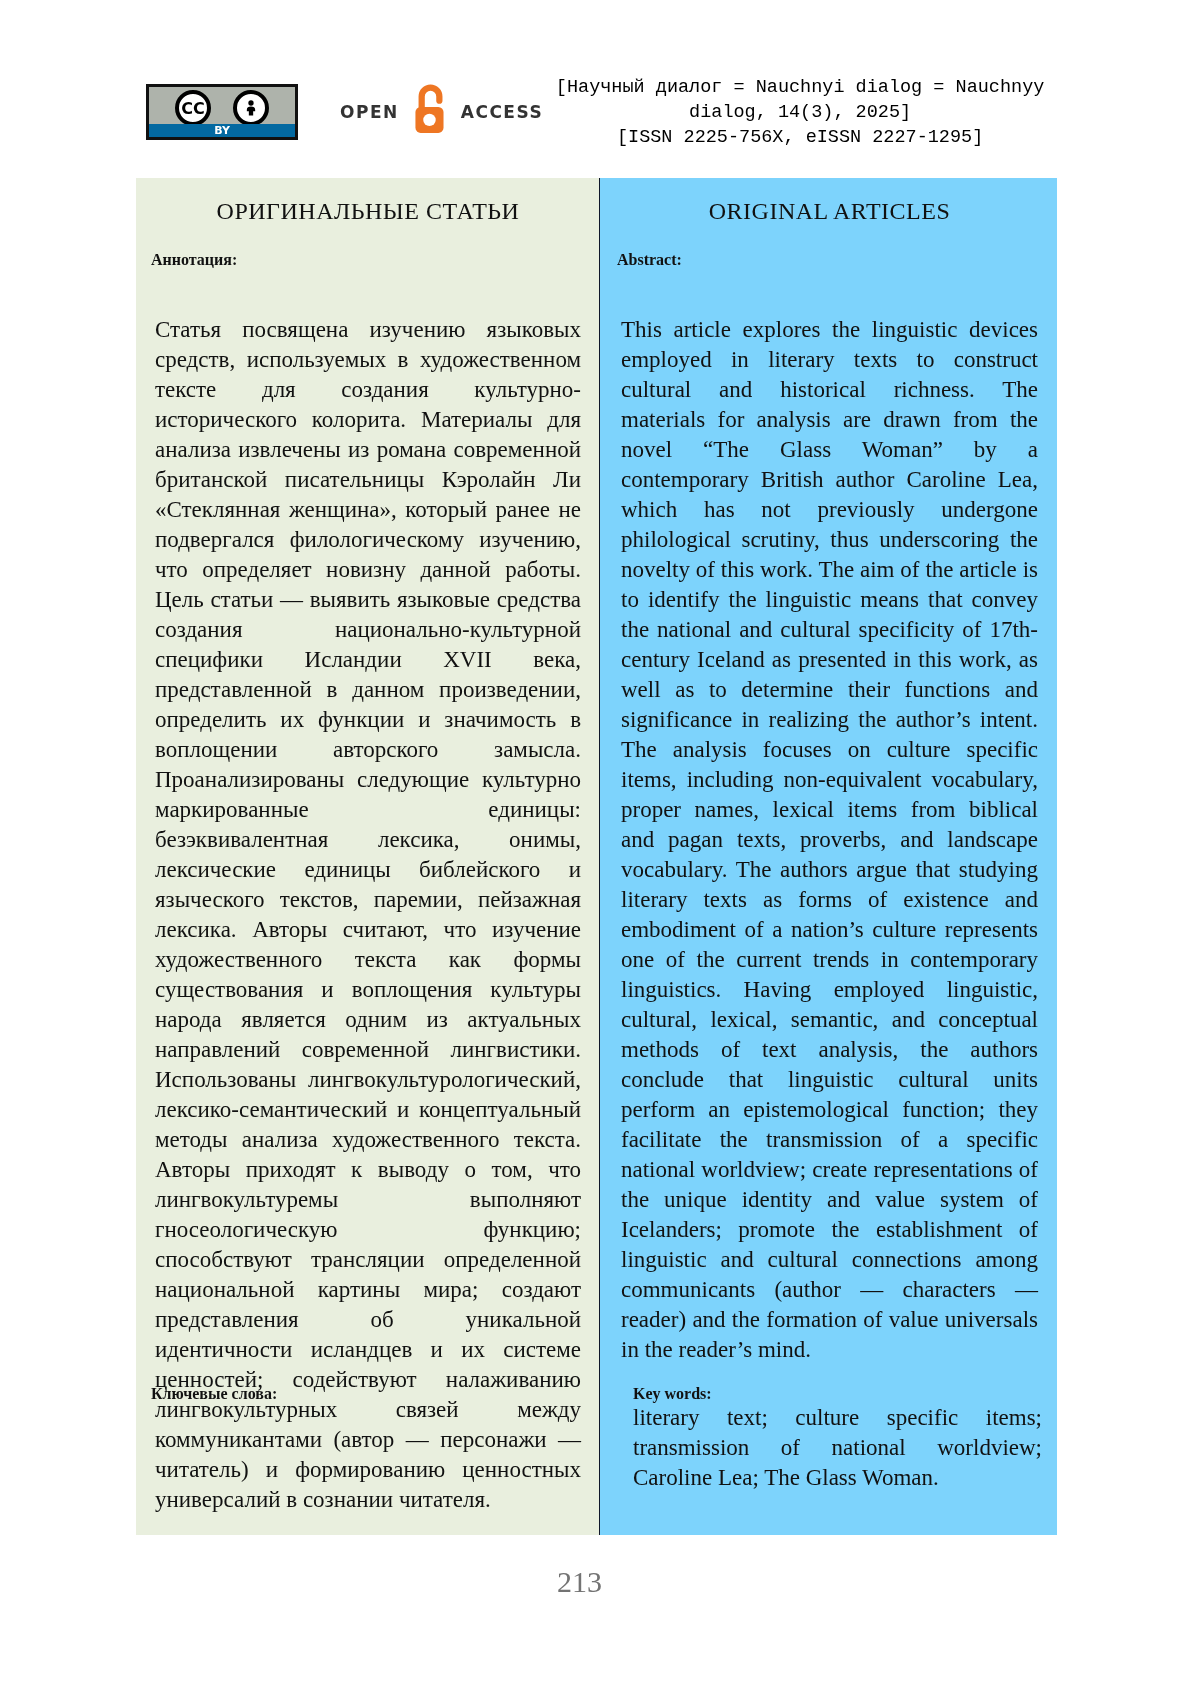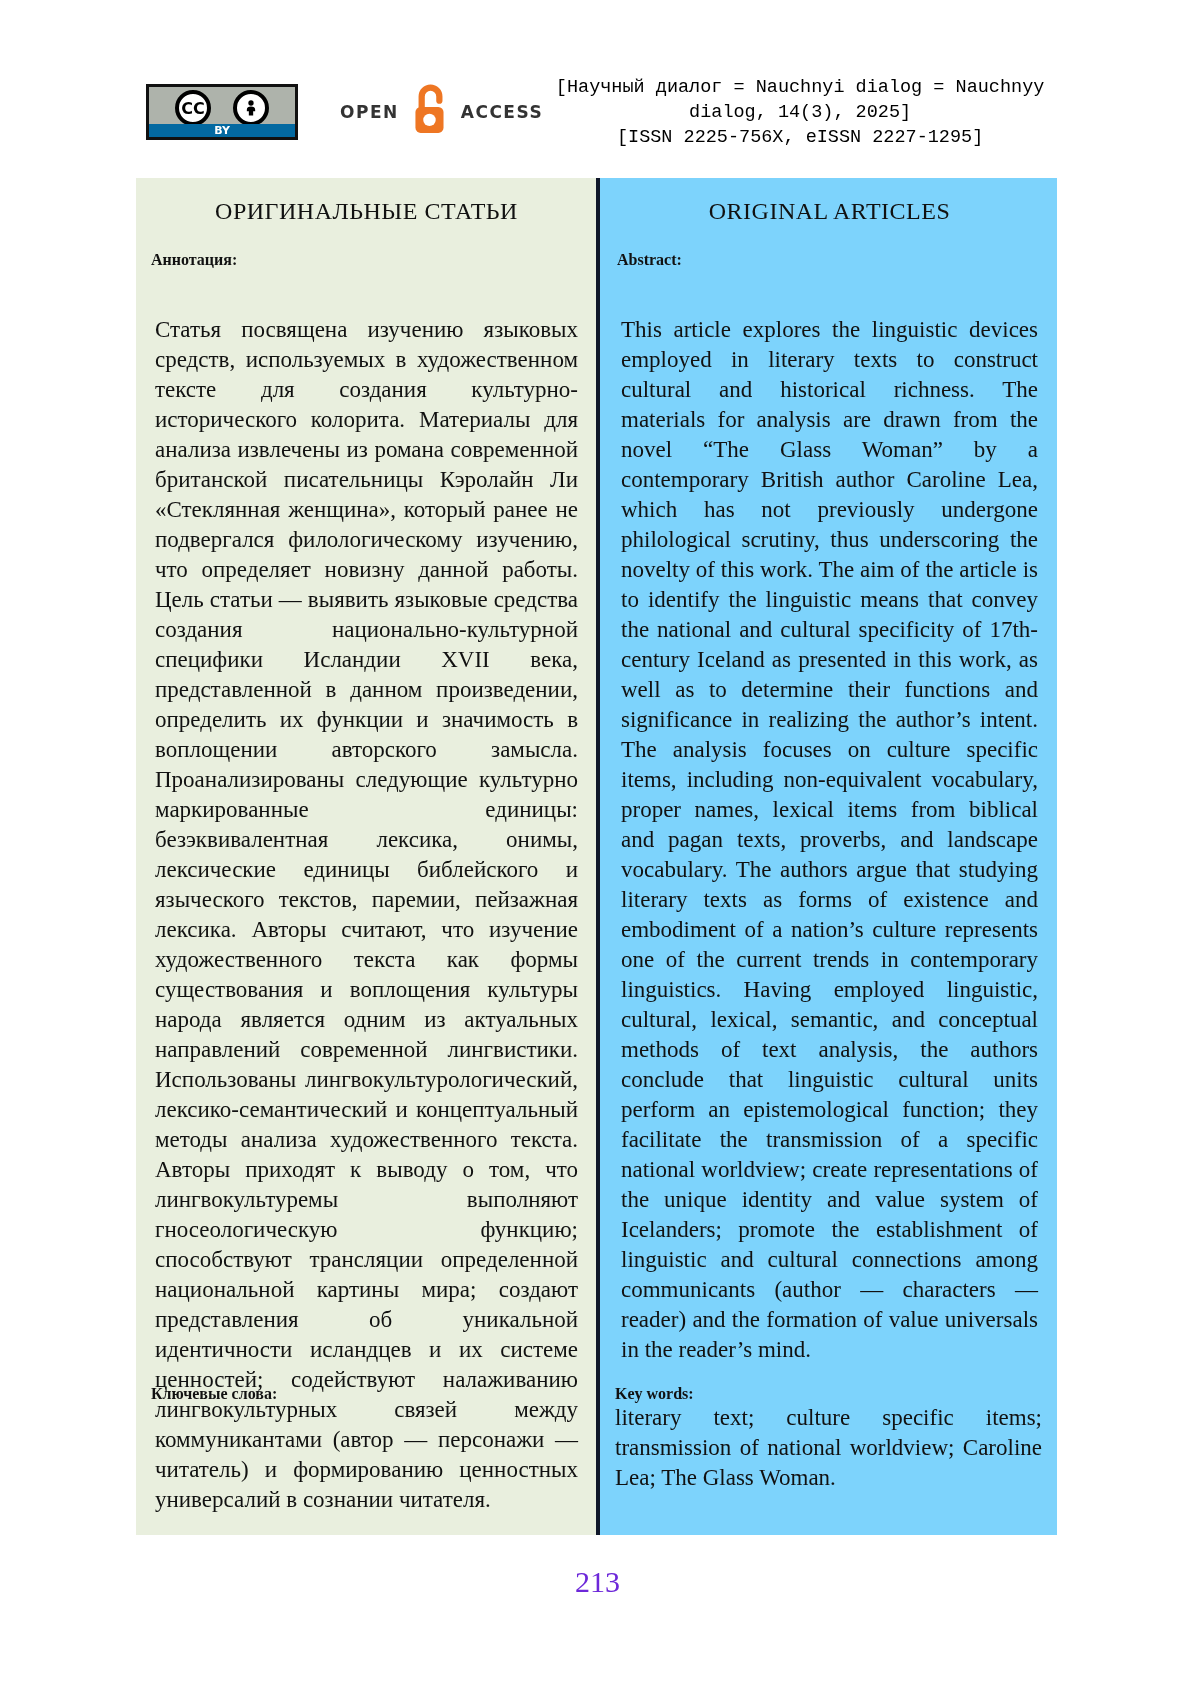--- a/index.html
+++ b/index.html
@@ -44,46 +44,46 @@
     font-family:Liberation Mono, monospace;font-size:18.5px;line-height:25px;color:#000;
   }
   
   .columns{
     position:absolute;top:178px;left:136px;width:921px;height:1357px;display:flex;
   }
   .col{
     box-sizing:border-box;position:relative;height:1357px;padding-top:20px;
   }
   .col-ru{
-    width:464px;background:#e9efde;border-right:4px solid #0f172a;
+    width:464px;background:#e9efde;border-right:1px solid #0f172a;
     padding-left:15px;padding-right:14px;
   }
   .col-en{
     width:457px;background:#7dd3fc;
     padding-left:17px;padding-right:15px;
   }
   .col h2{
     margin:0 0 26px 0;font-size:24px;font-weight:normal;text-align:center;
     letter-spacing:0.5px;
   }
   .col h3{
     margin:0;font-size:16px;font-weight:bold;text-align:left;
   }
   .col h3.lead{margin-bottom:46px;}
   .col p.body{
     margin:4px;font-size:23px;line-height:30px;text-align:justify;
   }
   .keywords{position:absolute;top:1207px;left:0;right:0;}
   .col-ru .keywords{padding-left:15px;padding-right:0;}
-  .col-en .keywords{padding-left:15px;padding-right:15px;}
+  .col-en .keywords{padding-left:33px;padding-right:15px;}
   .keywords p.body{margin:0;}
   
   .page-number{
     position:absolute;top:1565px;left:0;width:1159px;text-align:center;
-    font-size:30px;color:#6d28d9;padding-left:18px;
+    font-size:30px;color:#737373;
   }
 </style>
 </head>
 <body>
 
 <header class="page-header">
 
   <div class="cc-badge">
     <div class="cc-circles">
       <span class="cc-circle">

